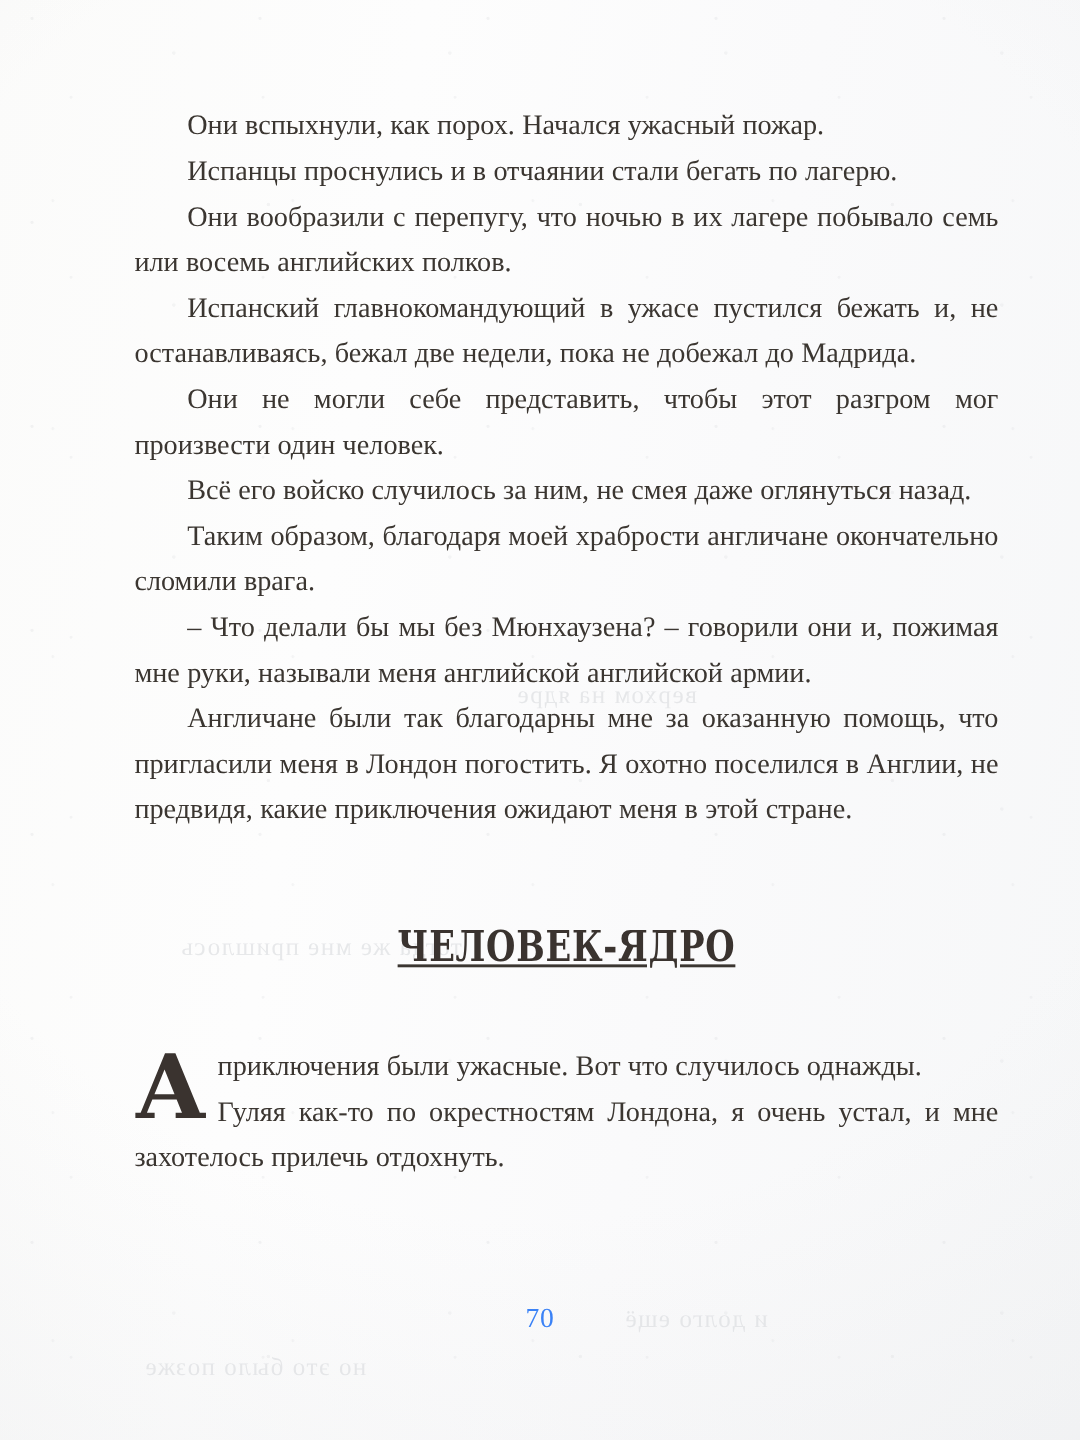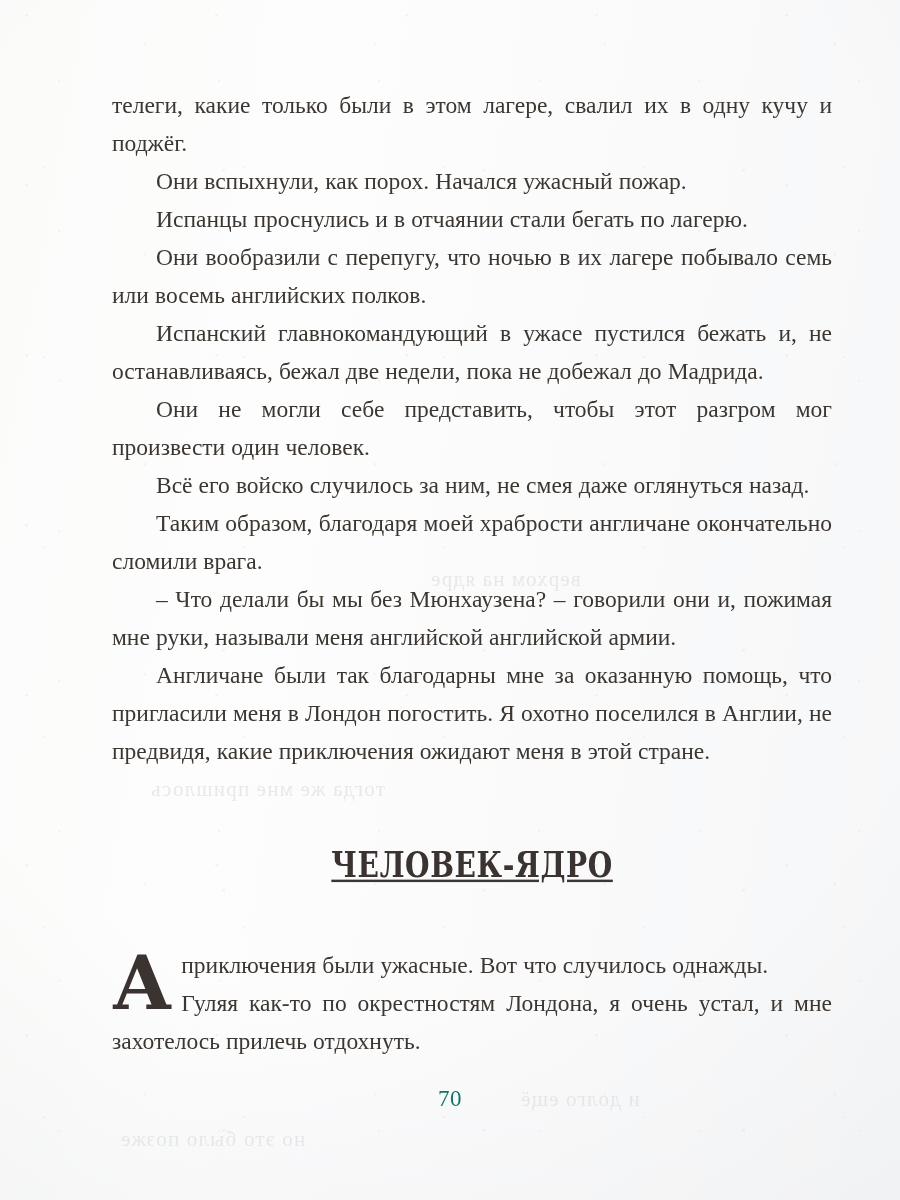--- a/index.html
+++ b/index.html
@@ -126,40 +126,39 @@
 
   .folio {
     position: absolute;
     z-index: 2;
     left: 0;
     right: 0;
     top: 1086px;
     text-align: center;
     font-family: "Liberation Serif", "DejaVu Serif", serif;
     font-size: 23px;
-    color: #0f766e;
+    color: #3b82f6;
     letter-spacing: 0.5px;
   }
 </style>
 </head>
 <body>
 
 <div class="page">
 
   <div class="paper-tint"></div>
   <div class="scan-speckle"></div>
 
   <div class="showthrough st-a">тогда же мне пришлось</div>
   <div class="showthrough st-b">верхом на ядре</div>
   <div class="showthrough st-c">и долго ещё</div>
   <div class="showthrough st-d">но это было позже</div>
 
   <div class="content">
 
-    <p class="body no-indent">телеги, какие только были в этом лагере, свалил их в одну кучу и поджёг.</p>
     <p class="body">Они вспыхнули, как порох. Начался ужасный пожар.</p>
     <p class="body">Испанцы проснулись и в отчаянии стали бегать по лагерю.</p>
     <p class="body">Они вообразили с перепугу, что ночью в их лагере побывало семь или восемь английских полков.</p>
     <p class="body">Испанский главнокомандующий в ужасе пустился бежать и, не останавливаясь, бежал две недели, пока не добежал до Мадрида.</p>
     <p class="body">Они не могли себе представить, чтобы этот разгром мог произвести один человек.</p>
     <p class="body">Всё его войско случилось за ним, не смея даже оглянуться назад.</p>
     <p class="body">Таким образом, благодаря моей храбрости англичане окончательно сломили врага.</p>
     <p class="body">– Что делали бы мы без Мюнхаузена? – говорили они и, пожимая мне руки, называли меня английской английской армии.</p>
     <p class="body">Англичане были так благодарны мне за оказанную помощь, что пригласили меня в Лондон погостить. Я охотно поселился в Англии, не предвидя, какие приключения ожидают меня в этой стране.</p>
 

